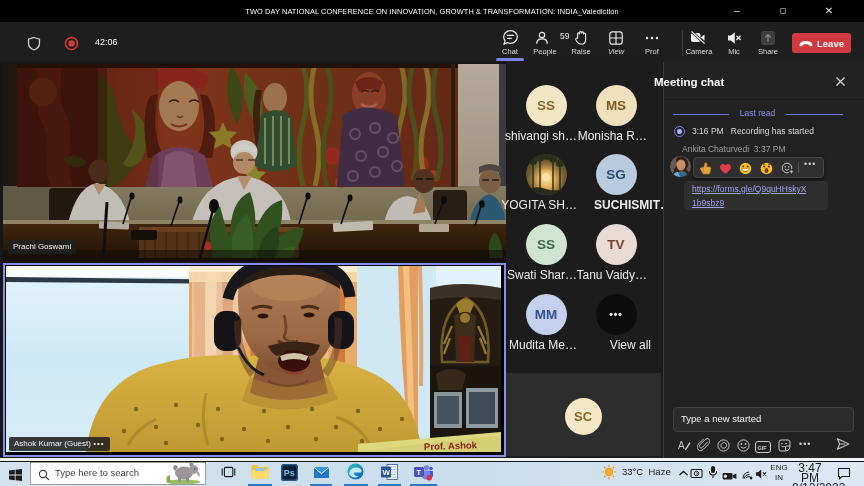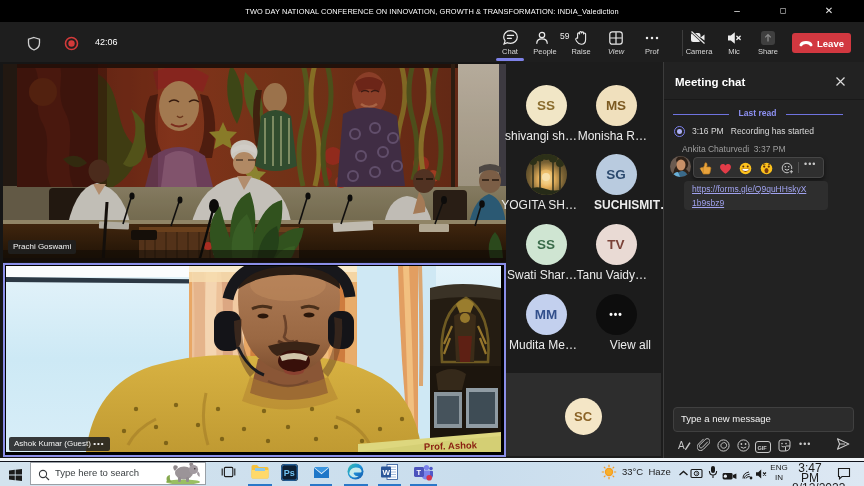--- a/index.html
+++ b/index.html
@@ -522,31 +522,31 @@
   <div class="ptlab" style="left:511px;top:338px;width:70px;">Mudita Me…<svg class="micx" width="8" height="9" viewBox="0 0 10 11" style="margin-left:4px;">
       <path d="M3.5 2.2 C3.5 1 4.2 0.4 5 0.4 C5.8 0.4 6.5 1 6.5 2.2 V5 C6.5 6 5.8 6.6 5 6.6 C4.2 6.6 3.5 6 3.5 5 Z M1.8 4.6 C1.8 7 3.2 8.2 5 8.2 C6.8 8.2 8.2 7 8.2 4.6 M5 8.2 V10" fill="none" stroke="#c0c0c0" stroke-width="0.9"></path>
       <path d="M1.2 1.2 L8.8 9.8" stroke="#c0c0c0" stroke-width="1"></path>
     </svg></div>
   <div class="ptlab" style="left:581px;top:338px;width:70px;">View all</div>
 
   <div class="abs" id="scpanel"></div>
   <div class="pt" style="left:564.5px;top:397.5px;width:37px;height:37px;background:#f4e6c6;color:#8a6327;font-size:13px;">SC</div>
 
   <div class="abs" id="chat"></div>
-  <div class="abs" style="left:675px;top:76px;font-size:11.5px;font-weight:bold;color:#fff;">Meeting chat</div>
+  <div class="abs" style="left:654px;top:76px;font-size:11.5px;font-weight:bold;color:#fff;">Meeting chat</div>
   <div class="abs" style="left:834px;top:74px;">
     <svg width="13" height="13" viewBox="0 0 13 13">
       <path d="M2.5 2.5 L10.5 10.5 M10.5 2.5 L2.5 10.5" stroke="#dcdcdc" stroke-width="1.2"></path>
     </svg>
   </div>
   <div class="abs" style="left:664px;top:99px;width:200px;height:1px;background:#191919;"></div>
 
   <div class="abs" style="left:673px;top:113.5px;width:56px;height:1.5px;background:#6f73e0;"></div>
   <div class="abs" style="left:786px;top:113.5px;width:57px;height:1.5px;background:#6f73e0;"></div>
-  <div class="abs" style="left:729px;top:108px;width:57px;text-align:center;font-size:8.5px;font-weight:bold;color:#8d90f2;">Last read</div>
+  <div class="abs" style="left:729px;top:108px;width:57px;text-align:center;font-size:8.5px;font-weight:normal;color:#8d90f2;">Last read</div>
 
   <div class="abs" style="left:674px;top:126px;width:11px;height:11px;border-radius:50%;border:1.6px solid #7d81ee;box-sizing:border-box;display:flex;align-items:center;justify-content:center;">
     <div style="width:4.5px;height:4.5px;border-radius:50%;background:#aeb1f4;"></div>
   </div>
   <div class="abs" style="left:692px;top:126px;font-size:8.5px;color:#dadada;">3:16 PM&nbsp;&nbsp;&nbsp;Recording has started</div>
 
   <div class="abs" style="left:682px;top:144px;font-size:8.5px;color:#9e9e9e;">Ankita Chaturvedi&nbsp;&nbsp;3:37 PM</div>
 
   <div class="abs" style="left:670px;top:156px;width:21px;height:21px;border-radius:50%;overflow:hidden;">
     <svg width="21" height="21" viewBox="0 0 21 21">
@@ -597,21 +597,21 @@
       <path d="M10.3 8 V11.4 M8.6 9.7 H12" stroke="#c8c8c8" stroke-width="0.9"></path>
     </svg>
   </div>
   <div class="abs" style="left:798px;top:162px;width:1px;height:11px;background:#515151;"></div>
   <div class="abs" style="left:804px;top:159px;font-size:9px;color:#c8c8c8;letter-spacing:1px;">•••</div>
 
   <div class="abs" style="left:684px;top:181px;width:144px;height:29px;background:#2e2e2e;border-radius:4px;"></div>
   <div class="abs" style="left:692px;top:183px;font-size:8.5px;color:#a0a2ee;text-decoration:underline;line-height:13.5px;">https://forms.gle/Q9quHHskyX<br>1b9sbz9</div>
 
   <div class="abs" style="left:673px;top:407px;width:181px;height:25px;background:#2c2c2c;border:1px solid #404040;border-radius:4px;box-sizing:border-box;"></div>
-  <div class="abs" style="left:681px;top:413px;font-size:9.5px;color:#f2f2f2;">Type a new message</div>
+  <div class="abs" style="left:681px;top:413px;font-size:9.5px;color:#f2f2f2;">Type a new started</div>
 
   <div class="abs" style="left:678px;top:438px;">
     <svg width="13" height="13" viewBox="0 0 13 13">
       <text x="0" y="10" font-size="10" fill="#c8c8c8" font-family="Liberation Sans,sans-serif">A</text>
       <path d="M7.2 9.8 L11.4 3.2 L12.6 4 L8.4 10.6 L6.8 11.2 Z" fill="#c8c8c8"></path>
     </svg>
   </div>
   <div class="abs" style="left:697px;top:437px;">
     <svg width="13" height="14" viewBox="0 0 13 14">
       <path d="M10.8 3.2 L5.4 8.8 C4.6 9.6 3.4 9.6 2.8 8.9 C2.1 8.2 2.2 7 3 6.2 L8.2 1.0 C9.4 -0.2 11.2 -0.1 12.2 1.0 C13.2 2.1 13.1 3.9 12 5 L6.4 10.8 C4.8 12.4 2.4 12.5 1.0 11.0 C-0.4 9.6 -0.2 7.2 1.4 5.6 L6.6 0.4" fill="none" stroke="#c8c8c8" stroke-width="1" transform="translate(0,1.5)"></path>

